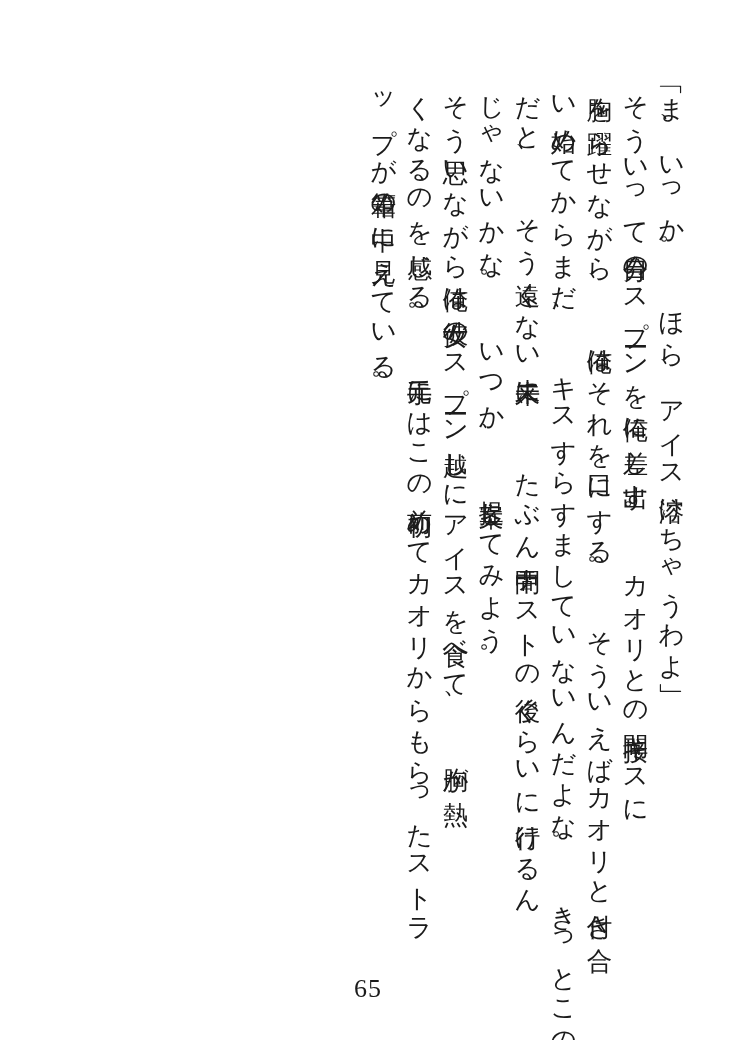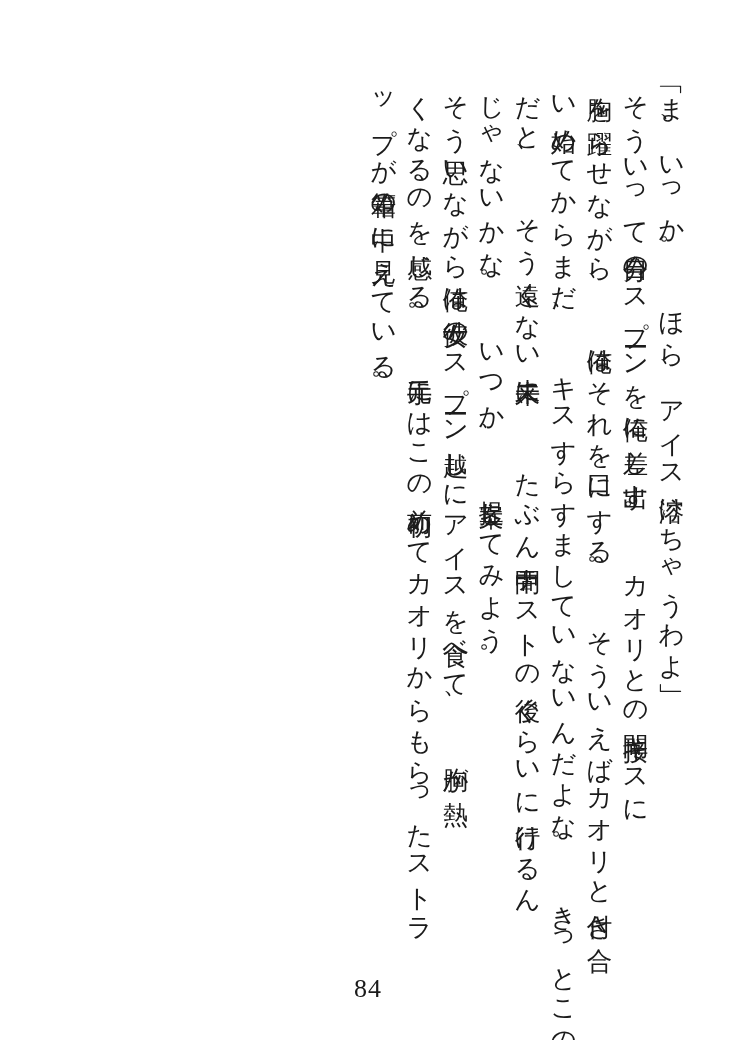--- a/index.html
+++ b/index.html
@@ -66,14 +66,14 @@
     <div class="vline">「ま、いっか。 ほら、アイス溶けちゃうわよ」</div>
     <div class="vline">そういって自分のスプーンを俺に差し出す。 カオリとの間接キスに</div>
     <div class="vline">胸を躍らせながら、 俺はそれを口にする。 そういえばカオリと付き合</div>
     <div class="vline">い始めてからまだ、 キスすらすましていないんだよな。 きっとこの分</div>
     <div class="vline">だと、 そう遠くない未来に、 たぶん中間テストの後ぐらいに行けるん</div>
     <div class="vline">じゃないかな。 いつか、 提案してみよう。</div>
     <div class="vline">そう思いながら俺は彼女のスプーン越しにアイスを食べて、 胸が熱</div>
     <div class="vline">くなるのを感じる。 手元にはこの前初めてカオリからもらったストラ</div>
     <div class="vline">ップが筆箱の中に見えている。</div>
   </div>
-  <div class="page-number">84</div>
+  <div class="page-number">65</div>
 </div>
 
 </body></html>

